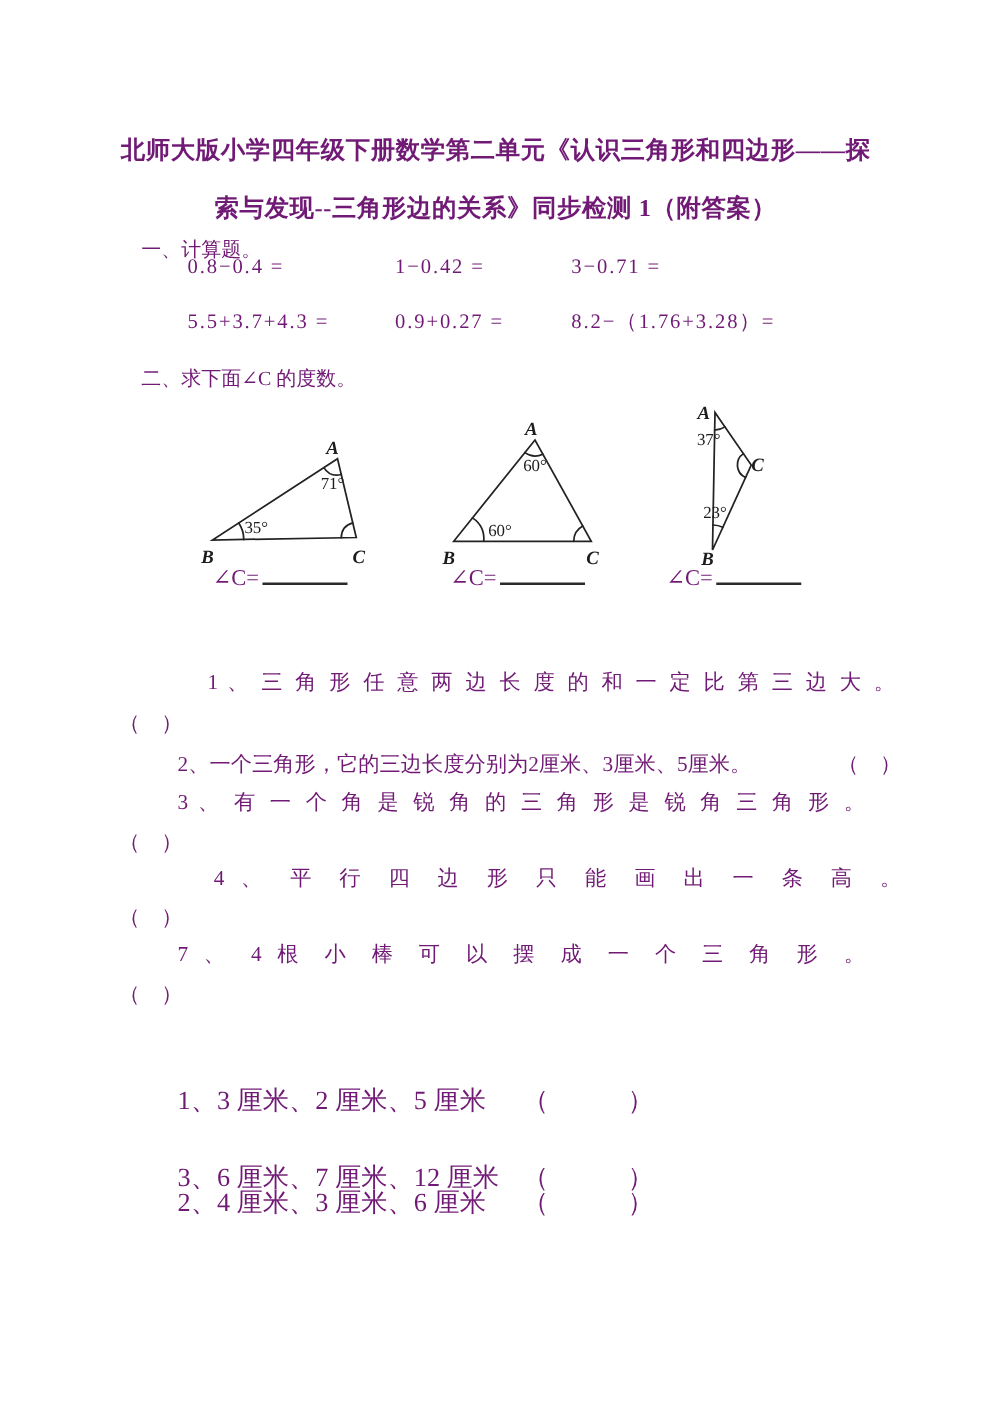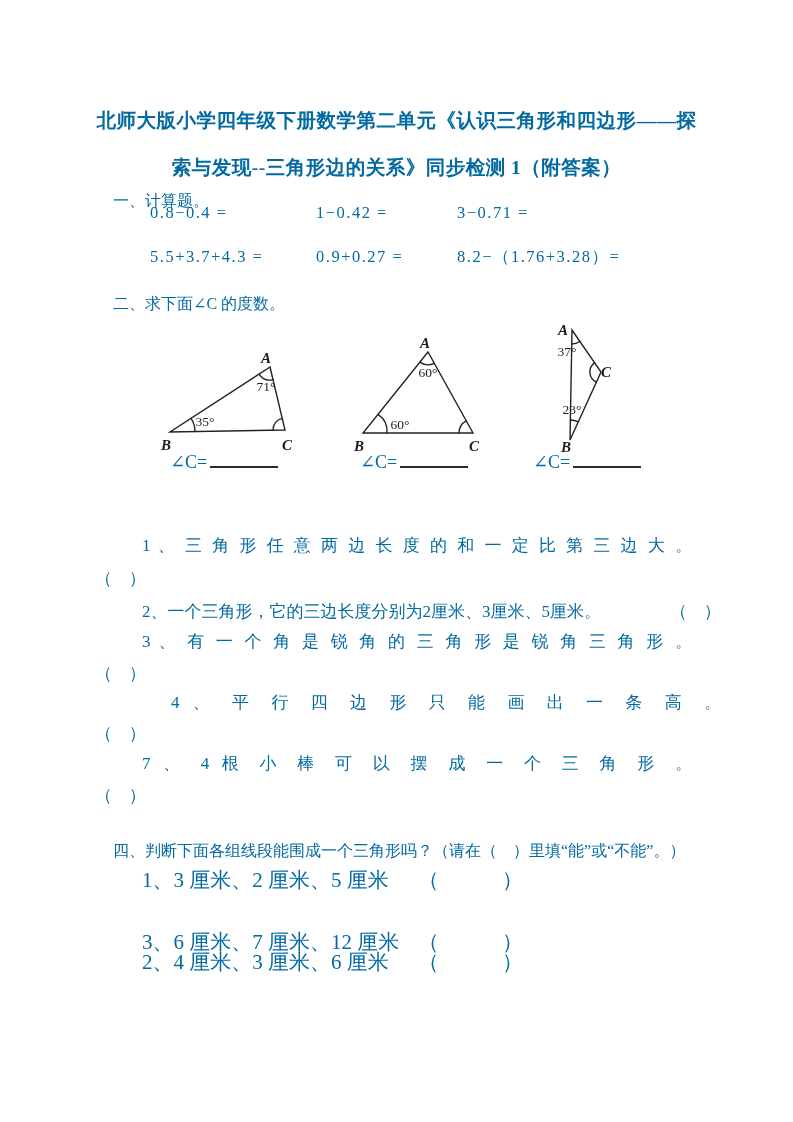--- a/index.html
+++ b/index.html
@@ -1,20 +1,20 @@
 <!DOCTYPE html>
 <html><head>
 <meta charset="utf-8">
 <style>
   html,body{margin:0;padding:0;background:#ffffff;}
   .page{
     position:relative;
     width:793px;height:1122px;
     background:#ffffff;
-    color:#0369a1;
+    color:#701a75;
     font-family:"Liberation Serif","DejaVu Serif",serif;
     overflow:hidden;
   }
   .abs{position:absolute;}
   
   .title{
     left:0;right:0;top:97px;
     text-align:center;
     font-size:19.5px;font-weight:bold;
     line-height:47px;
@@ -41,21 +41,21 @@
   
   .angc{top:450px;font-size:18px;line-height:24px;white-space:nowrap;}
   .angc .blank{display:inline-block;width:68px;height:15px;border-bottom:2px solid #2b2b2b;margin-left:3px;}
   .ac1{left:170px;} .ac2{left:360px;} .ac3{left:533px;}
   
   .judge-just{
     left:142px;width:550px;
     font-size:17px;line-height:22px;
     text-align:justify;text-align-last:justify;
   }
-  .j1{top:535px;} .j3{top:631px;} .j4{top:692px;margin-left:29px;} .j5{top:753px;}
+  .j1{top:535px;margin-left:24px;} .j3{top:631px;} .j4{top:692px;margin-left:29px;} .j5{top:753px;}
   .paren-line{left:95px;font-size:17px;line-height:22px;}
   .p1{top:568px;} .p3{top:663px;} .p4{top:723px;} .p5{top:785px;}
   .j2row{left:142px;top:601px;width:563px;font-size:17px;line-height:22px;white-space:nowrap;}
   .j2row .bracket{position:absolute;left:528px;top:0;}
   
   .s4row{left:142px;font-size:21px;line-height:22px;white-space:nowrap;}
   .s4row .bracket{position:absolute;left:276px;top:0;}
   .s4a{top:869px;} .s4b{top:951px;} .s4c{top:931px;}
 </style>
 </head>
@@ -127,21 +127,20 @@
     <span>2、一个三角形，它的三边长度分别为2厘米、3厘米、5厘米。</span>
     <span class="bracket">（　）</span>
   </div>
   <div class="abs judge-just j3">3 、 有 一 个 角 是 锐 角 的 三 角 形 是 锐 角 三 角 形 。</div>
   <div class="abs paren-line p3">（　）</div>
   <div class="abs judge-just j4">4 、 平 行 四 边 形 只 能 画 出 一 条 高 。</div>
   <div class="abs paren-line p4">（　）</div>
   <div class="abs judge-just j5">7 、 4 根 小 棒 可 以 摆 成 一 个 三 角 形 。</div>
   <div class="abs paren-line p5">（　）</div>
 
-  <div class="abs sec-head h4">四、判断下面各组线段能围成一个三角形吗？（请在（　）里填“能”或“不能”。）</div>
   <div class="abs s4row s4a">
     <span>1、3 厘米、2 厘米、5 厘米</span>
     <span class="bracket">（　　　）</span>
   </div>
   <div class="abs s4row s4b">
     <span>2、4 厘米、3 厘米、6 厘米</span>
     <span class="bracket">（　　　）</span>
   </div>
   <div class="abs s4row s4c">
     <span>3、6 厘米、7 厘米、12 厘米</span>

